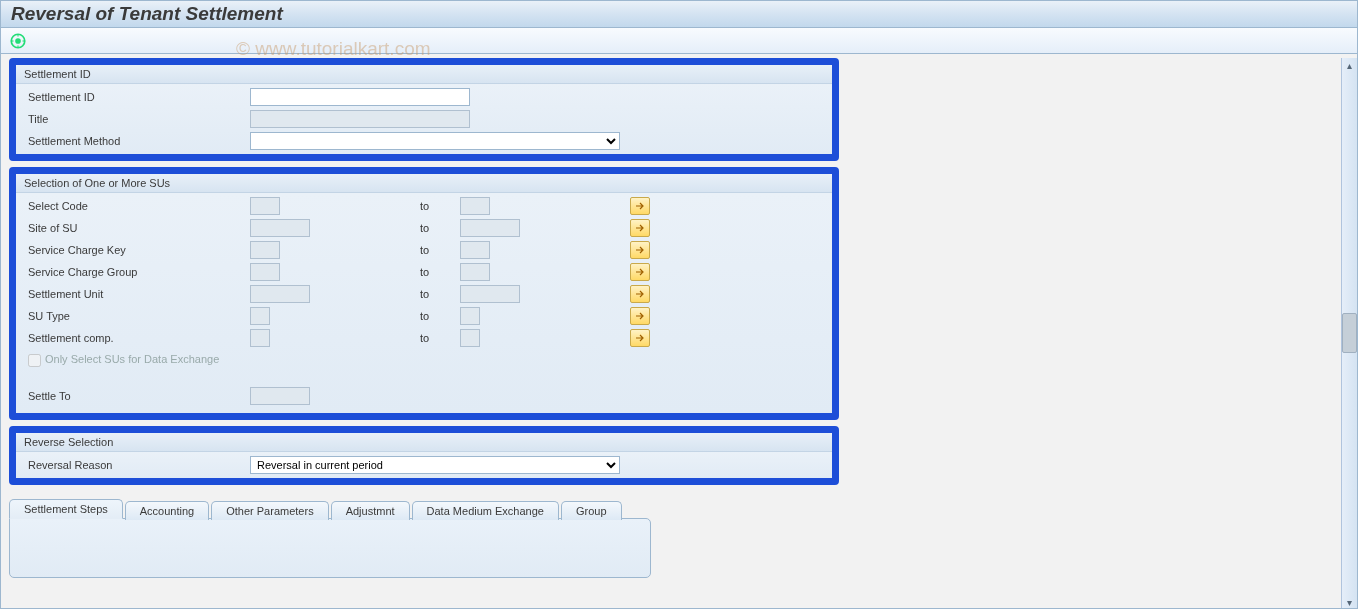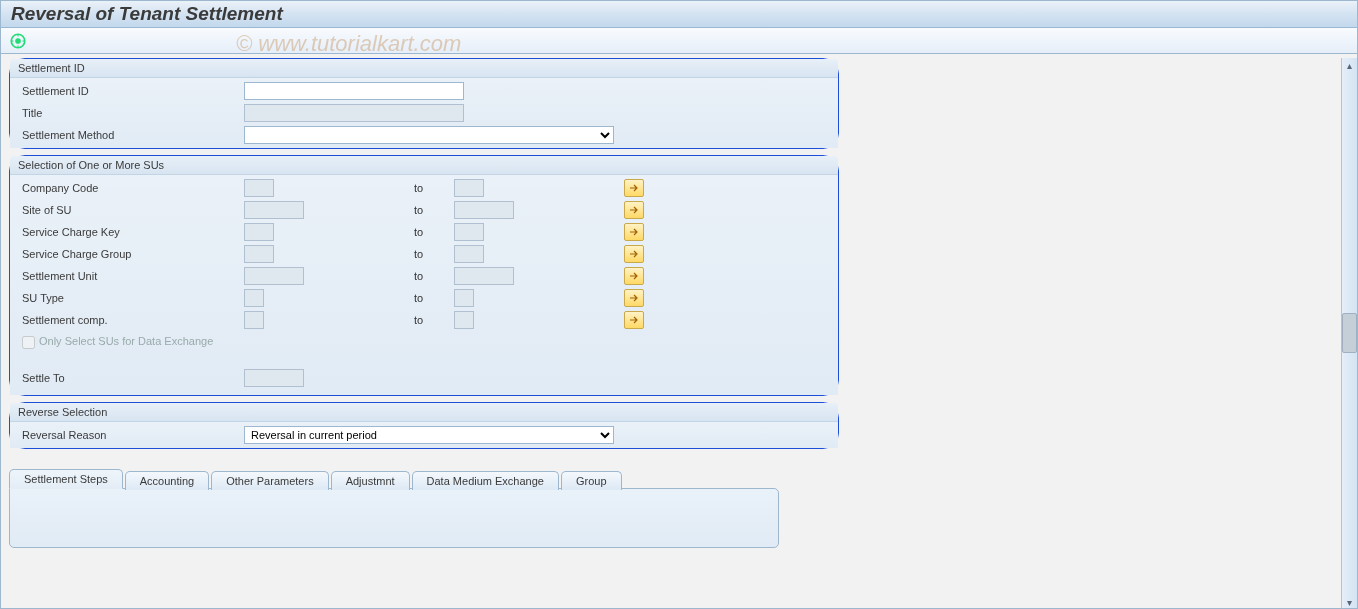--- a/index.html
+++ b/index.html
@@ -23,27 +23,26 @@
     background: linear-gradient(to bottom, #eaf1f8 0%, #d4e3f2 50%, #c2d8ec 100%);
     border-bottom: 1px solid #9db7cf;
     padding: 2px 10px;
     font-size: 19px;
     font-weight: bold;
     font-style: italic;
     color: #3a3a3a;
   }
   .watermark {
     position: absolute;
-    top: 30px;
+    top: 37px;
     left: 235px;
-    font-size: 22px;
+    font-size: 19px;
     color: rgba(200, 150, 100, 0.45);
     pointer-events: none;
     z-index: 10;
-    font-style: italic;
   }
   .toolbar {
     background: linear-gradient(to bottom, #f8fbfe 0%, #e5eef9 100%);
     border-bottom: 1px solid #9db7cf;
     padding: 3px 8px;
     height: 26px;
     display: flex;
     align-items: center;
   }
   .tb-icon {
@@ -76,22 +75,22 @@
       right:0; left:0;
       top:50%;
       transform:translateY(-50%);
       height:40px;
       background:#c5cfd8;
       border:1px solid #a0b0c0;
       border-radius:2px;
   }
   .group {
     width: 830px;
-    border: 1px solid #1d4ed8;
-    border-radius: 16px;
+    border: 7px solid #1d4ed8;
+    border-radius: 4px;
     margin-bottom: 6px;
     background: #eef3f8;
     overflow: visible;
   }
   .group-title {
     background: linear-gradient(to bottom, #e8f0f8 0%, #d7e4f1 100%);
     padding: 3px 8px;
     font-size: 11px;
     color: #3a3a3a;
     border-bottom: 1px solid #c3d4e5;
@@ -138,22 +137,22 @@
     margin-left: 50px;
     cursor: pointer;
   }
   .range-btn svg { width: 10px; height: 10px; }
   .chk {
     margin-right: 4px;
     vertical-align: middle;
   }
   
   .tabstrip {
-    width: 770px;
-    margin-top: 20px;
+    width: 642px;
+    margin-top: 14px;
   }
   .tab-row {
     display: flex;
     align-items: flex-end;
     position: relative;
     z-index: 2;
   }
   .tab {
     padding: 3px 14px;
     border: 1px solid #9db7cf;
@@ -230,21 +229,21 @@
           </select>
         </div>
       </div>
     </div>
 
     <div class="group">
       <div class="group-title">Selection of One or More SUs</div>
       <div class="group-body">
 
         <div class="row">
-          <span class="label">Company Code</span>
+          <span class="label">Select Code</span>
           <span class="col2"><input class="fld readonly c-from-sm" readonly="" style=""></span>
           <span class="to-lbl">to</span>
           <span class="col3"><input class="fld readonly c-to-sm" readonly="" style=""></span>
           <span class="range-btn">
               <svg viewBox="0 0 10 10">
                 <path d="M1 5 L7 5 M5 2 L8 5 L5 8" stroke="#a06000" stroke-width="1.2" fill="none"></path>
               </svg>
             </span>
         </div>
 

